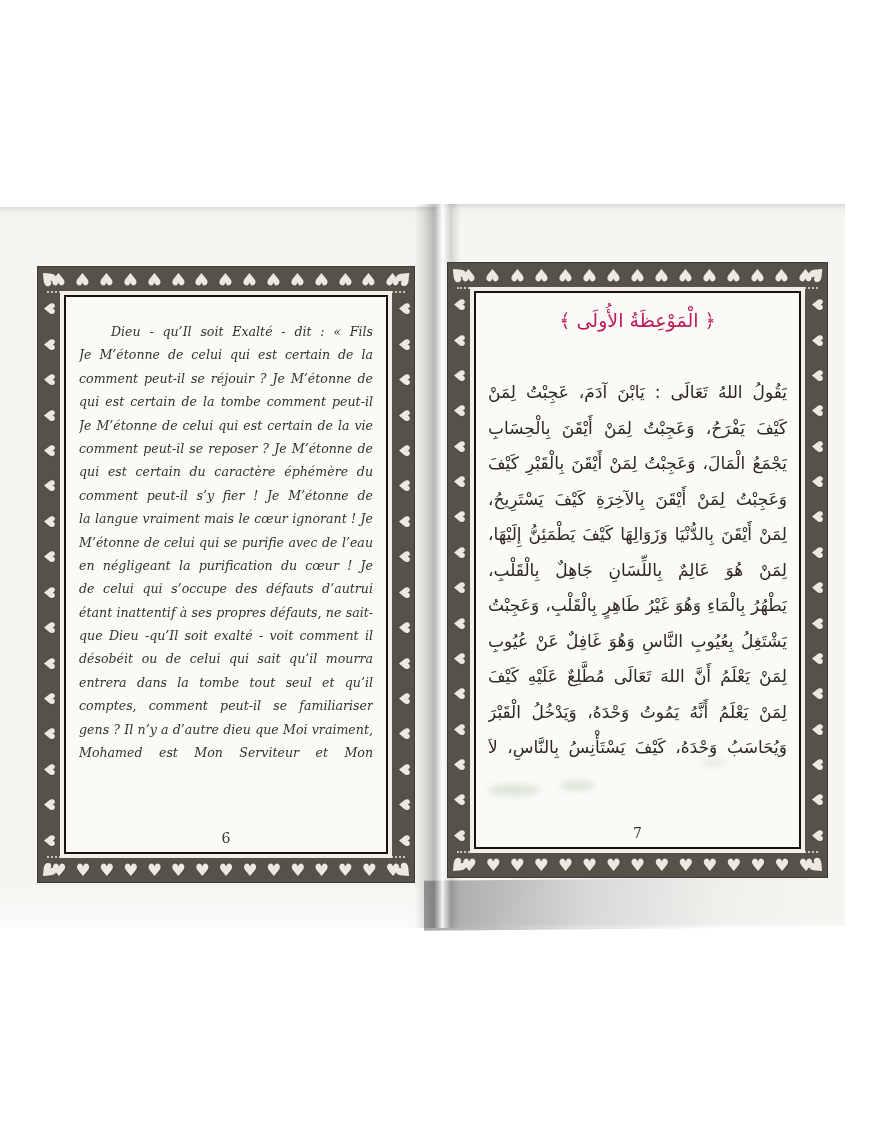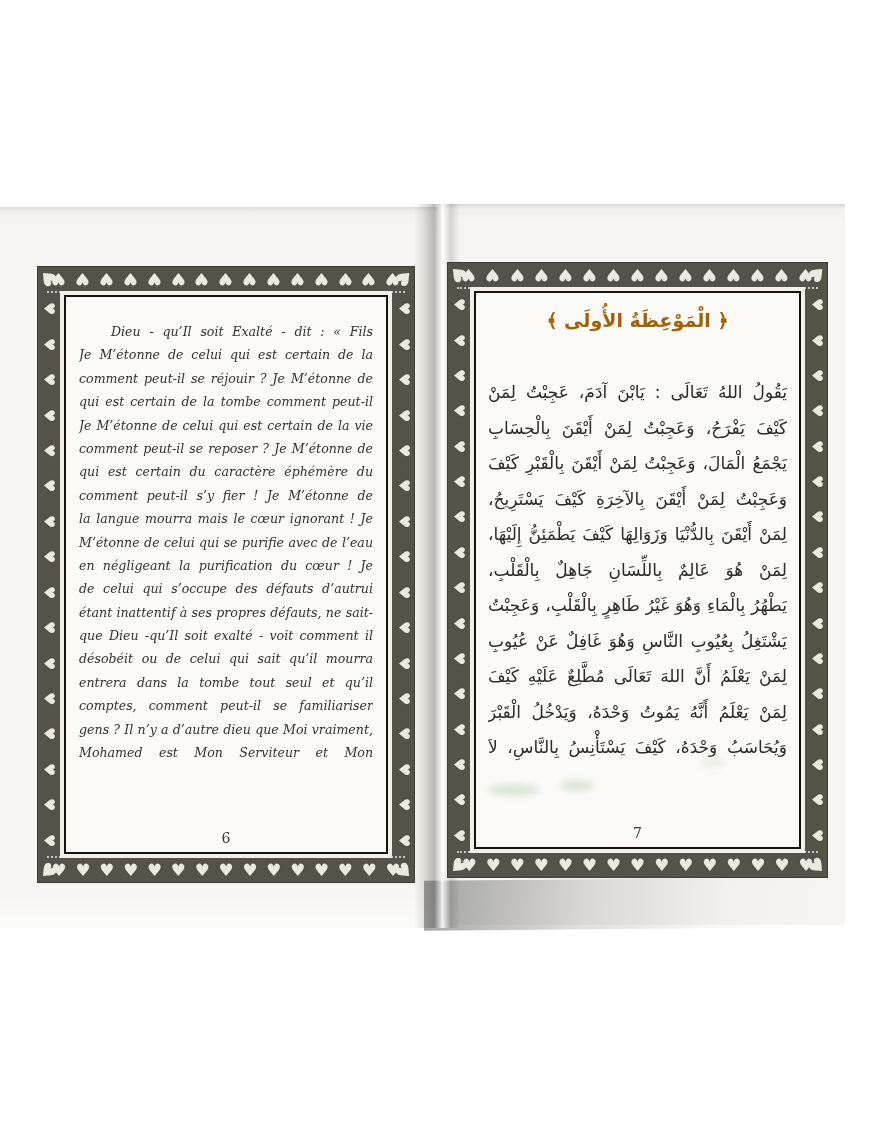--- a/index.html
+++ b/index.html
@@ -69,21 +69,21 @@
   .body-fr .tline{height:23.4px;overflow:hidden;text-align:justify;text-align-last:justify;}
   .body-fr .tline:first-child{text-indent:32px;}
   .pagenum{
     position:absolute;bottom:6px;left:0;right:0;text-align:center;
     font-family:"DejaVu Serif",serif;font-size:14px;color:#3a3833;font-style:normal;
   }
   
   .page-title-ar{
     margin-top:16px;text-align:center;direction:rtl;
     font-family:"DejaVu Sans",sans-serif;
-    font-size:19px;font-weight:bold;color:#a16207;
+    font-size:19px;font-weight:normal;color:#be185d;
   }
   .body-ar{
     margin-top:44px;padding:0 12px;direction:rtl;color:#2d2a25;
     font-family:"DejaVu Sans",sans-serif;
     font-size:17px;line-height:35.5px;
   }
   .body-ar .tline{height:35.5px;overflow:hidden;text-align:justify;text-align-last:justify;}
   .body-ar .tline:last-child{text-align-last:right;}
 
   
@@ -180,21 +180,21 @@
     <div class="rule-box">
       <div class="body-fr">
           <div class="tline">Dieu - qu’Il soit Exalté - dit : « Fils d’Adam !</div>
           <div class="tline">Je M’étonne de celui qui est certain de la mort</div>
           <div class="tline">comment peut-il se réjouir ? Je M’étonne de celui</div>
           <div class="tline">qui est certain de la tombe comment peut-il sourire ?</div>
           <div class="tline">Je M’étonne de celui qui est certain de la vie future</div>
           <div class="tline">comment peut-il se reposer ? Je M’étonne de celui</div>
           <div class="tline">qui est certain du caractère éphémère du bas-monde</div>
           <div class="tline">comment peut-il s’y fier ! Je M’étonne de celui qui a</div>
-          <div class="tline">la langue mourra mais le cœur ignorant ! Je</div>
+          <div class="tline">la langue vraiment mais le cœur ignorant ! Je</div>
           <div class="tline">M’étonne de celui qui se purifie avec de l’eau tout</div>
           <div class="tline">en négligeant la purification du cœur ! Je M’étonne</div>
           <div class="tline">de celui qui s’occupe des défauts d’autrui tout en</div>
           <div class="tline">étant inattentif à ses propres défauts, ne sait-il pas</div>
           <div class="tline">que Dieu -qu’Il soit exalté - voit comment il lui</div>
           <div class="tline">désobéit ou de celui qui sait qu’il mourra seul, qu’il</div>
           <div class="tline">entrera dans la tombe tout seul et qu’il rendra les</div>
           <div class="tline">comptes, comment peut-il se familiariser avec les</div>
           <div class="tline">gens ? Il n’y a d’autre dieu que Moi vraiment, et</div>
           <div class="tline">Mohamed est Mon Serviteur et Mon Messager ! »</div>

